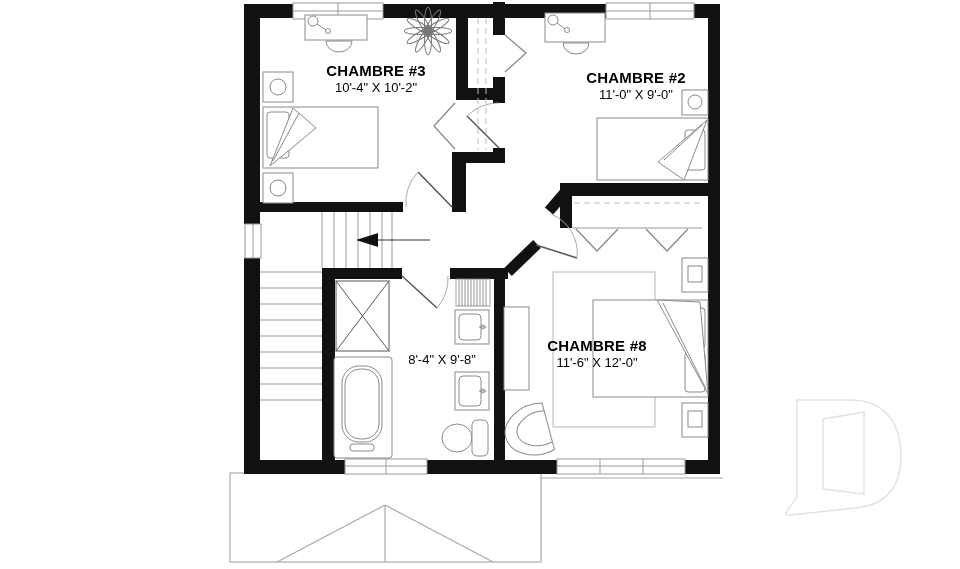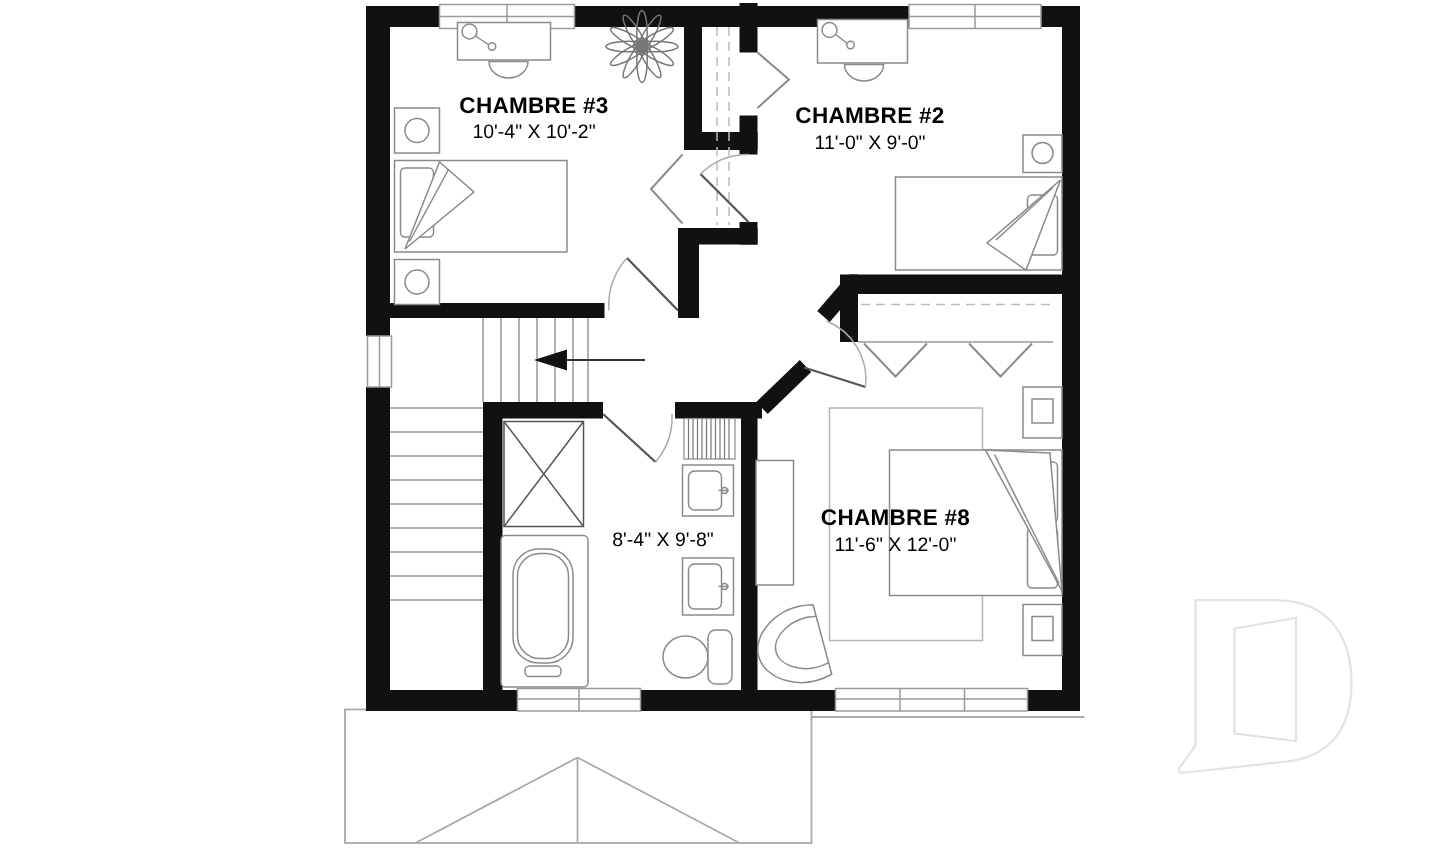--- a/index.html
+++ b/index.html
@@ -281,26 +281,26 @@
       <circle cx="483" cy="391" r="2"></circle>
           <line x1="479" y1="391" x2="486" y2="391"></line>
     </g>
     <g>
       <ellipse cx="457" cy="438" rx="15" ry="14"></ellipse>
       <rect x="472" y="420" width="16" height="36" rx="5"></rect>
     </g>
   </g>
 </svg>
 
-<div class="room-label" style="left:266px;top:62px;width:180px;">
+<div class="room-label" style="left:286px;top:62px;width:180px;">
   <div class="rname">CHAMBRE #3</div>
   <div class="rdims">10'-4" X 10'-2"</div>
 </div>
 
-<div class="room-label" style="left:490px;top:69px;width:180px;">
+<div class="room-label" style="left:546px;top:69px;width:180px;">
   <div class="rname">CHAMBRE #2</div>
   <div class="rdims">11'-0" X 9'-0"</div>
 </div>
 
 <div class="room-label" style="left:507px;top:337px;width:180px;">
   <div class="rname">CHAMBRE #8</div>
   <div class="rdims">11'-6" X 12'-0"</div>
 </div>
 
 <div class="room-label" style="left:382px;top:352px;width:120px;">

